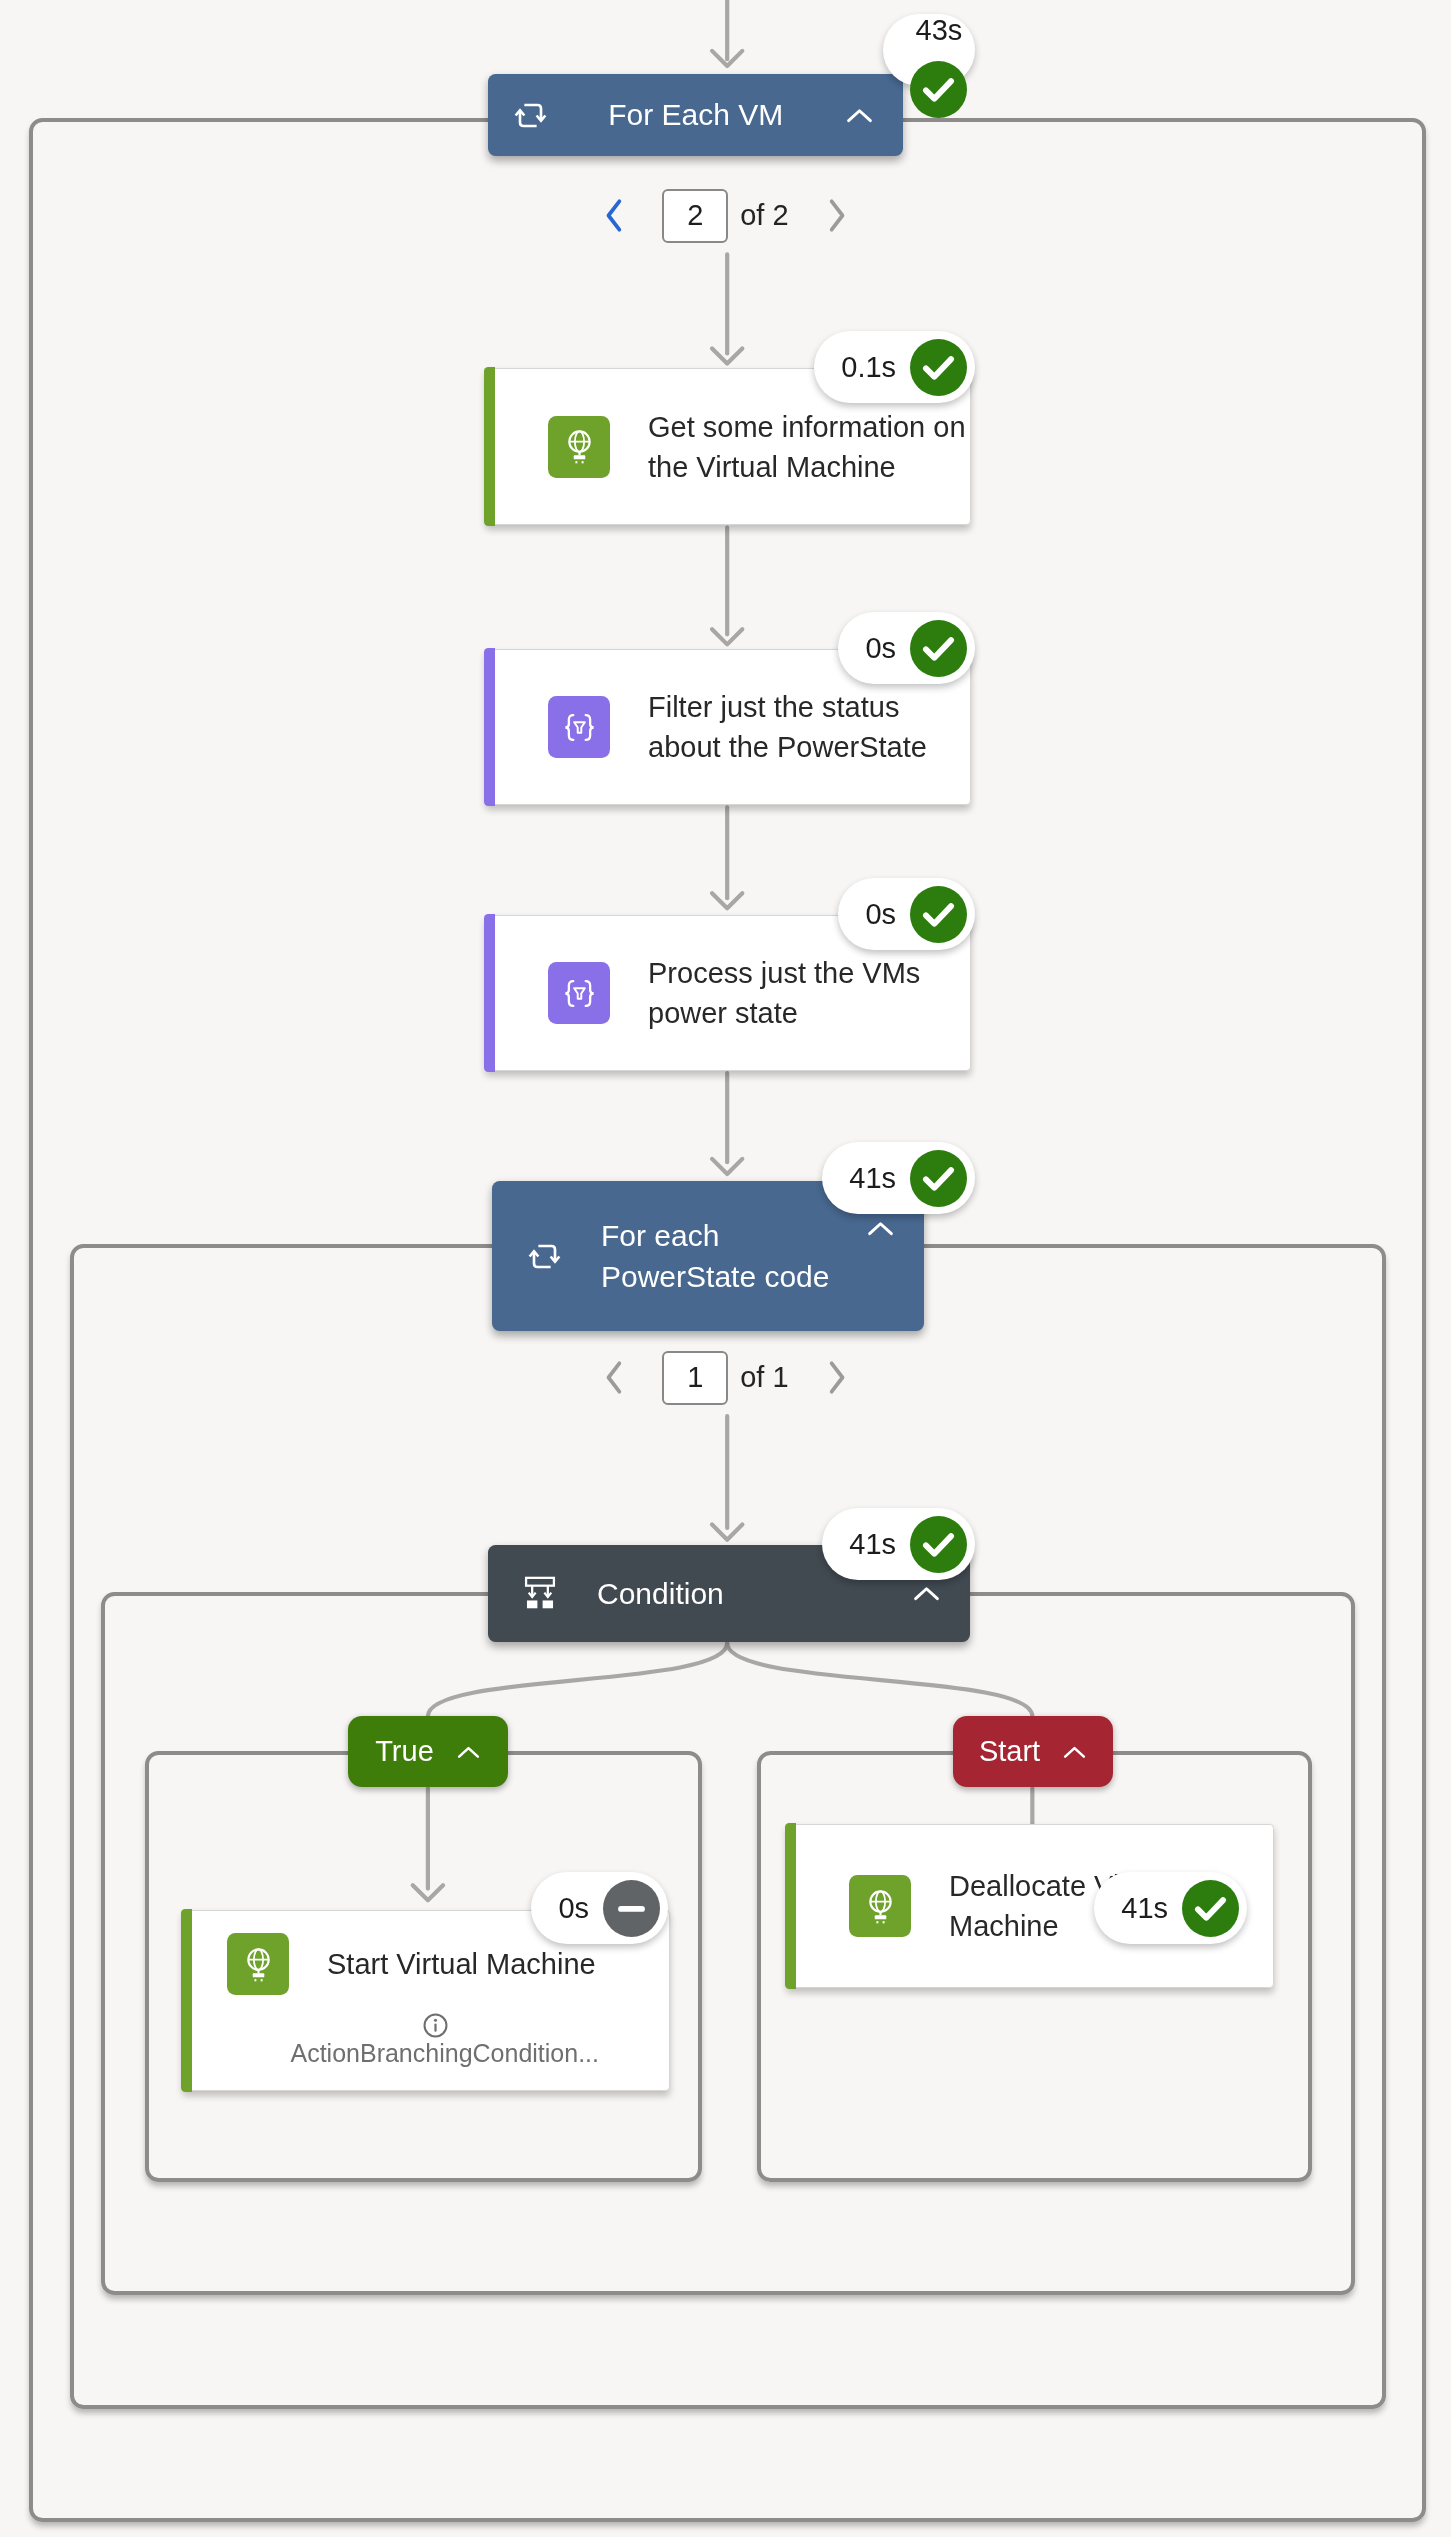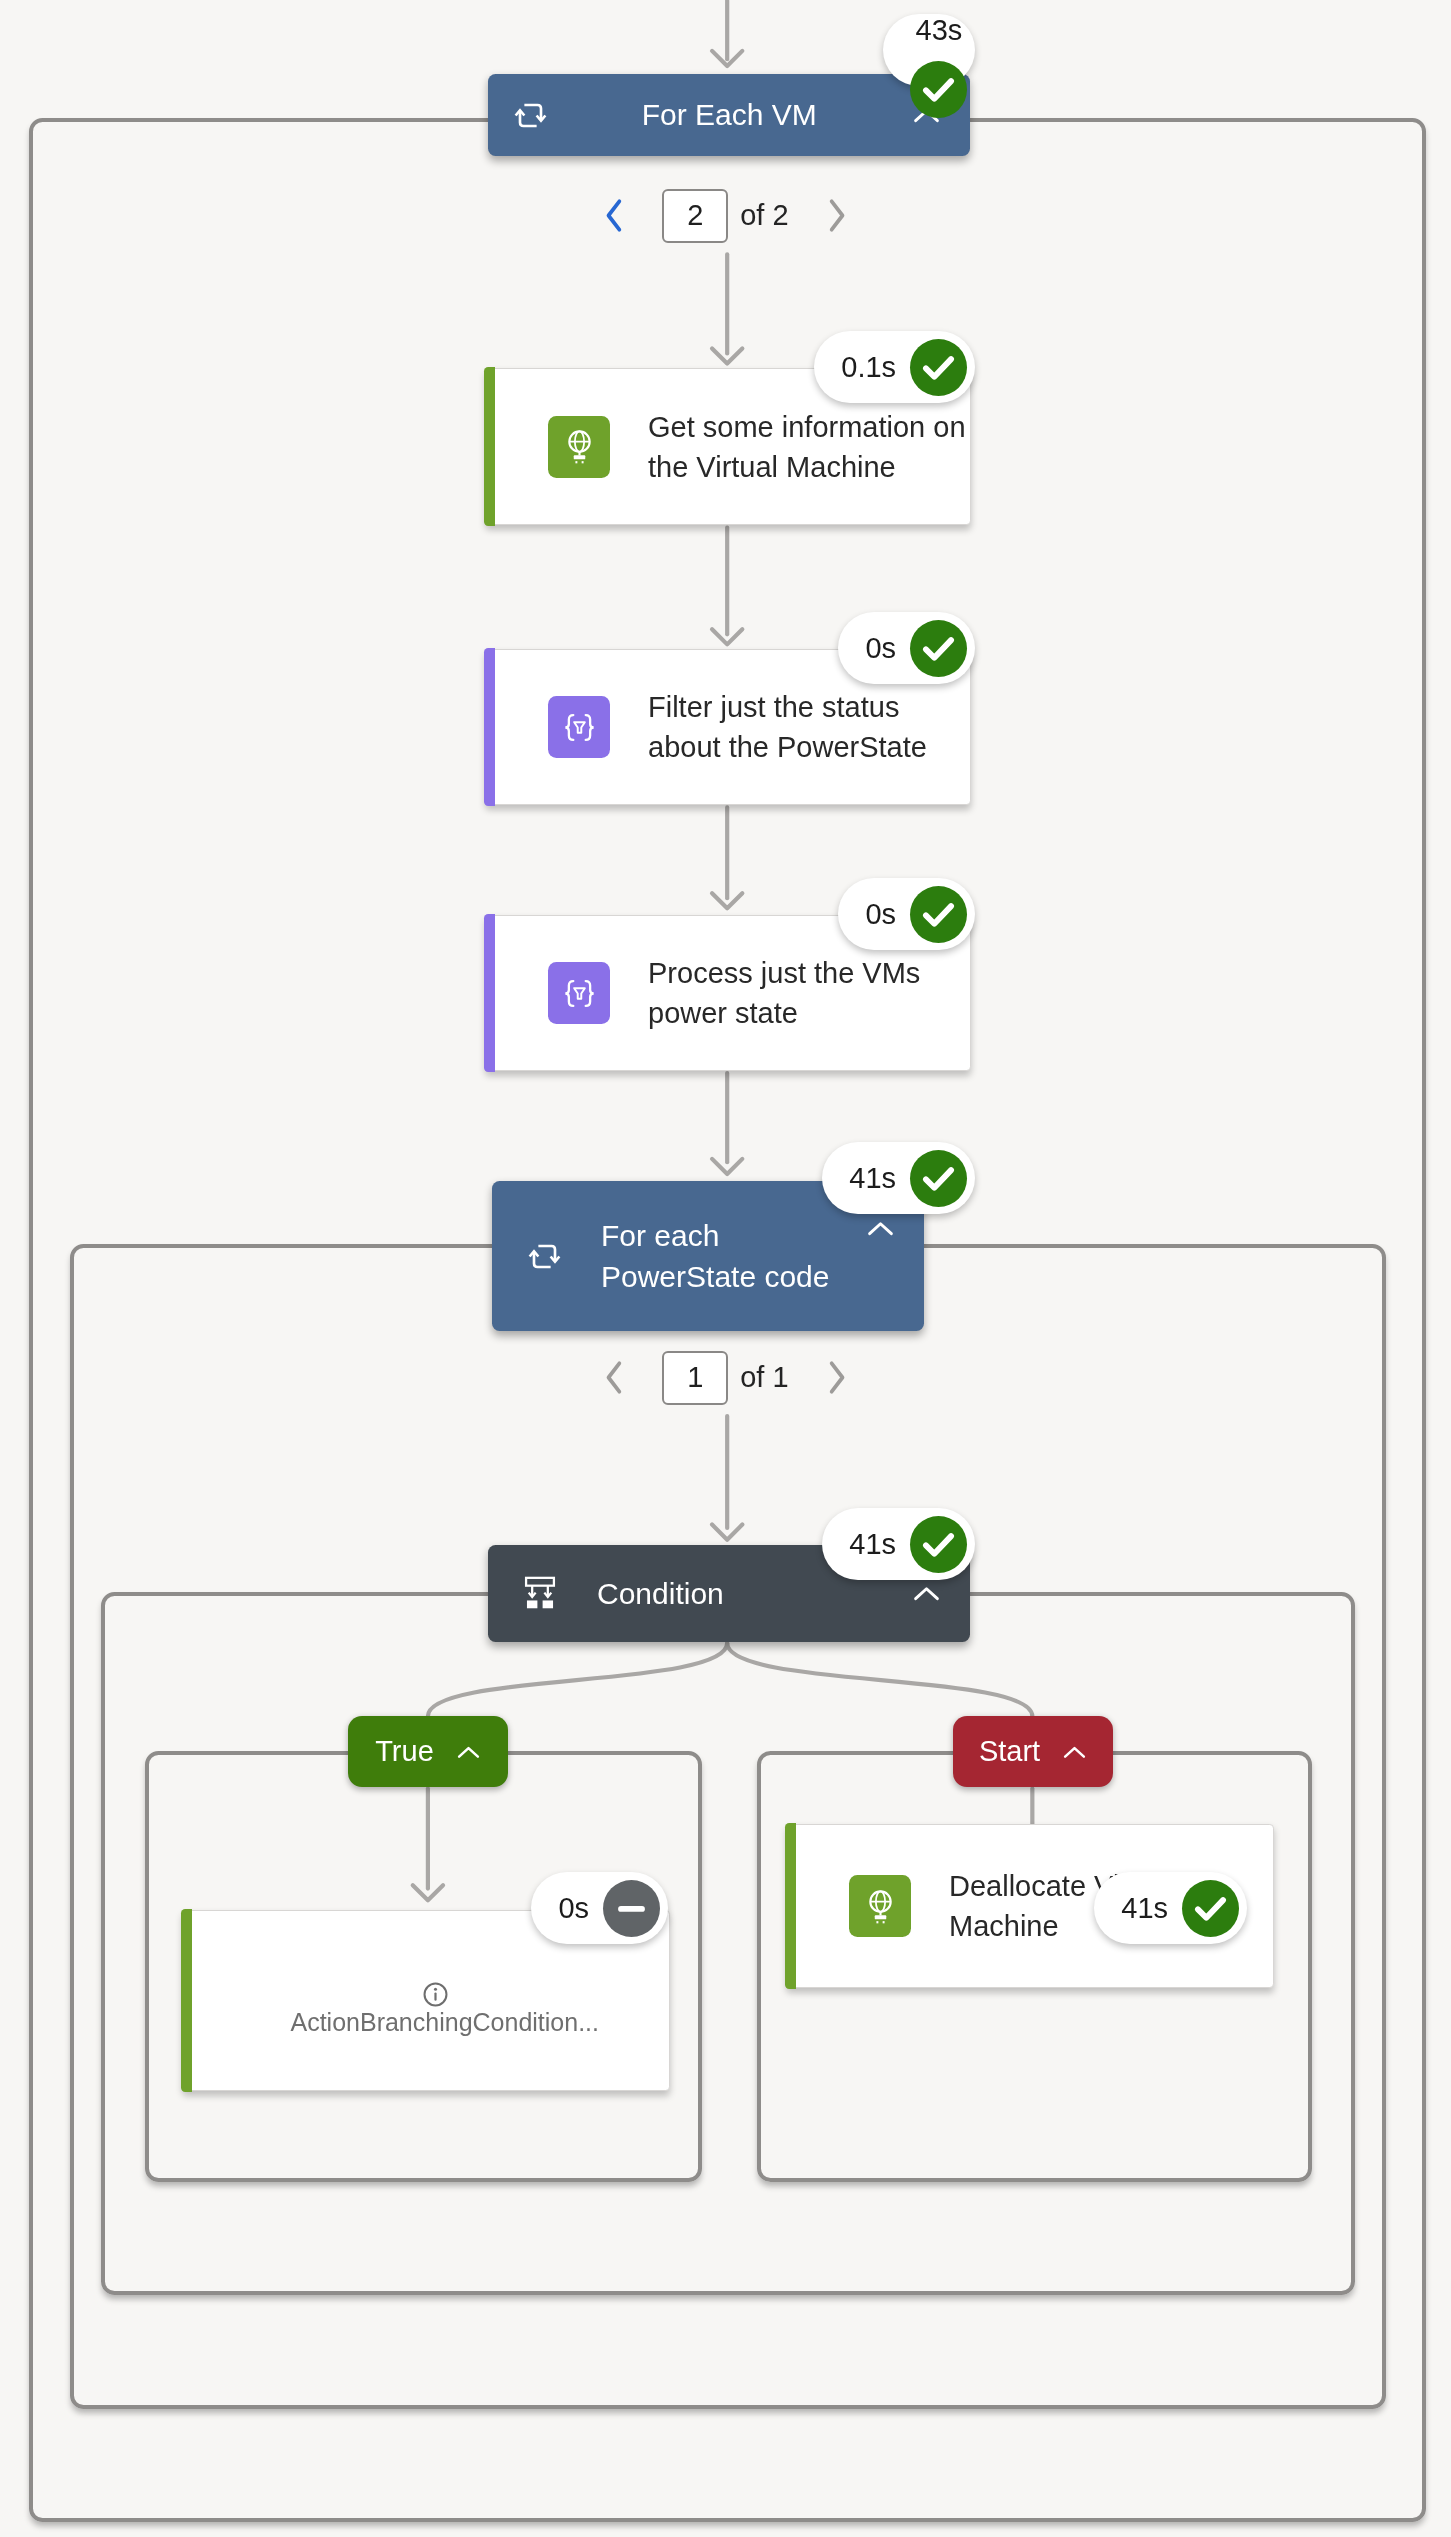--- a/index.html
+++ b/index.html
@@ -26,21 +26,21 @@
 
   
   .scope-header{
     position:absolute;z-index:5;display:flex;align-items:center;
     color:#fff;font-size:30px;border-radius:7.6px;
     box-shadow:0 4.2px 8.4px rgba(0,0,0,.32);padding:0 23.5px 0 30px;box-sizing:border-box;
   }
   .scope-header .hicon{width:44px;display:flex;justify-content:center;flex:0 0 auto;}
   .scope-header .hlabel{flex:1;}
   .scope-header .collapse{flex:0 0 auto;display:flex;align-items:center;justify-content:center;width:40px;height:40px;cursor:pointer;}
-  #hdr-foreach-vm{left:488px;top:74px;width:482px;height:82px;background:#486890;padding-left:20px;}
+  #hdr-foreach-vm{left:488px;top:74px;width:415px;height:82px;background:#486890;padding-left:20px;}
   #hdr-foreach-vm .hlabel{text-align:center;}
   #hdr-foreach-ps{left:492px;top:1181px;width:432px;height:150px;background:#486890;}
   #hdr-foreach-ps .hlabel{padding-left:35px;max-width:303px;line-height:41px;}
   #hdr-foreach-ps .collapse{align-self:flex-start;margin-top:27px;}
   #hdr-condition{left:488px;top:1545px;width:482px;height:97px;background:#414951;}
   #hdr-condition .hlabel{padding-left:35px;}
 
   
   .pager{position:absolute;left:0;width:1451px;display:flex;align-items:center;justify-content:center;z-index:5;}
   #pager-vm{top:188px;height:55px;}
@@ -318,20 +318,34 @@
 </div>
 <div class="branch" id="badge-false">
   <span>Start</span>
   <svg width="25" height="16" viewBox="0 0 32 20">
       <polyline points="4,16 16,5 28,16" fill="none" stroke="#fff" stroke-width="3.2" stroke-linecap="round" stroke-linejoin="round"></polyline>
     </svg>
 </div>
 
 <div class="card" id="card-start">
   <div class="accent green"></div>
+  <div class="crow">
+    <div class="tile green">
+      <svg width="39" height="39" viewBox="0 0 44 44">
+        <circle cx="22" cy="16.5" r="11.5" fill="none" stroke="#fff" stroke-width="2.4"></circle>
+        <ellipse cx="22" cy="16.5" rx="5.2" ry="11.5" fill="none" stroke="#fff" stroke-width="2"></ellipse>
+        <line x1="10.5" y1="16.5" x2="33.5" y2="16.5" stroke="#fff" stroke-width="2"></line>
+        <line x1="22" y1="28" x2="22" y2="32" stroke="#fff" stroke-width="2.4"></line>
+        <rect x="15.5" y="32" width="13" height="4.5" rx="1" fill="#fff"></rect>
+        <line x1="18.5" y1="38.5" x2="18.5" y2="41" stroke="#fff" stroke-width="2.2"></line>
+        <line x1="25.5" y1="38.5" x2="25.5" y2="41" stroke="#fff" stroke-width="2.2"></line>
+      </svg>
+    </div>
+    <div class="ctitle">Start Virtual Machine</div>
+  </div>
   <div class="cnote">
     <svg width="27" height="27" viewBox="0 0 32 32">
       <circle cx="16" cy="16" r="13" fill="none" stroke="#6E6E6E" stroke-width="2.4"></circle>
       <circle cx="16" cy="9.8" r="1.8" fill="#6E6E6E"></circle>
       <rect x="14.7" y="13.5" width="2.6" height="10" rx="1.3" fill="#6E6E6E"></rect>
     </svg>
     <span class="note-text">ActionBranchingCondition...</span>
   </div>
 </div>
 <div class="pill" id="pill-start">

